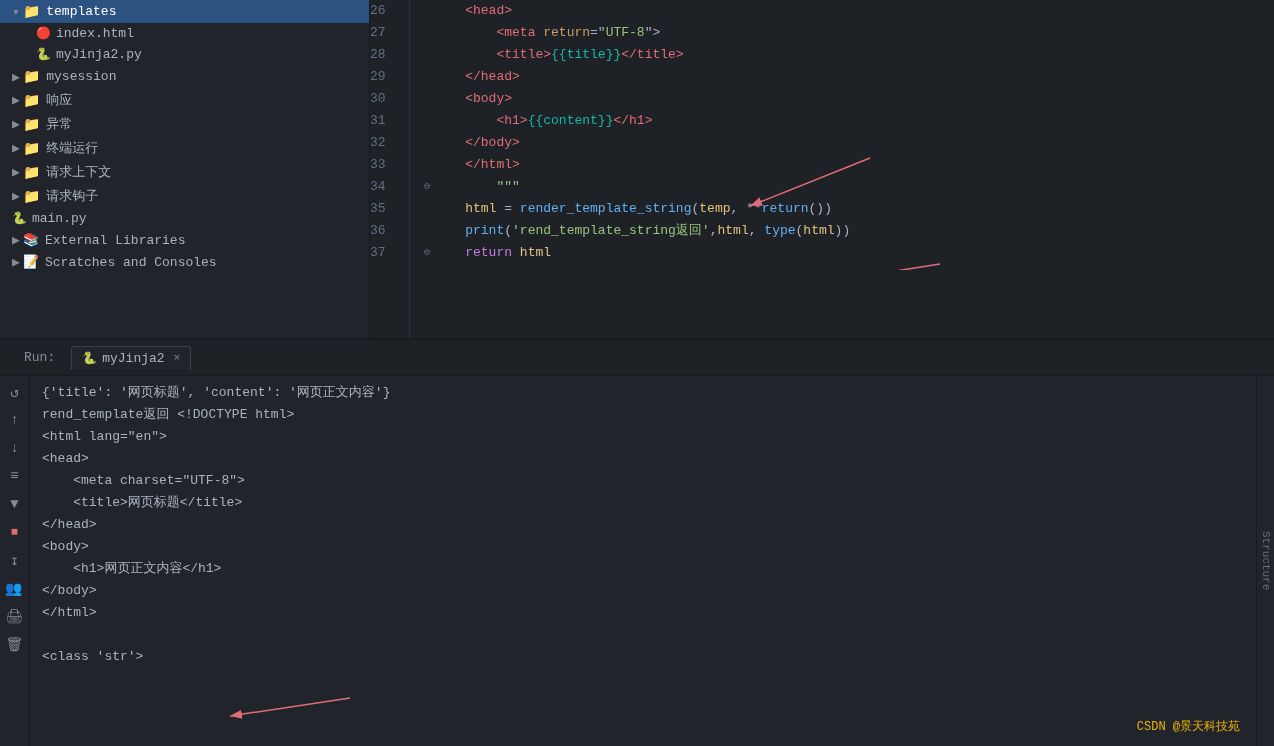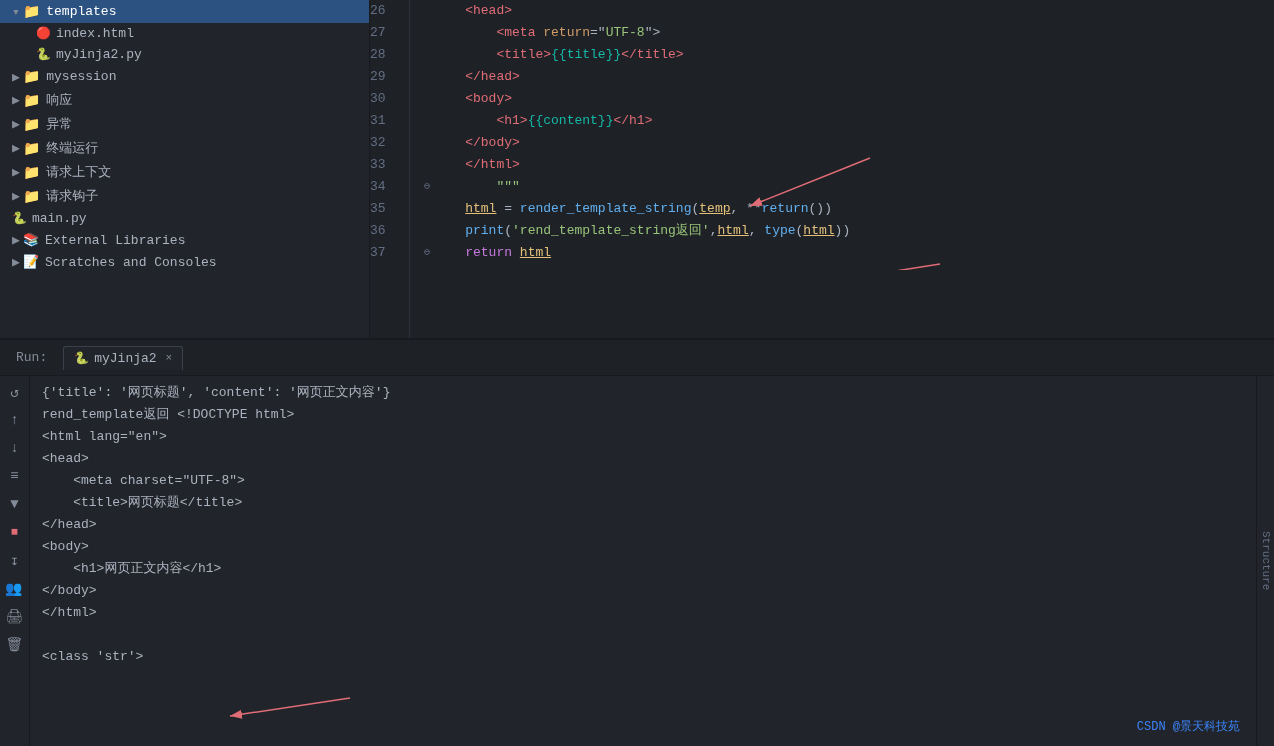--- a/index.html
+++ b/index.html
@@ -101,39 +101,39 @@
       display: flex;
       align-items: center;
     }
 
     
     .kw { color: #c678dd; }
     .tag { color: #e06c75; }
     .attr { color: #d19a66; }
     .str { color: #98c379; }
     .fn { color: #61afef; }
-    .var { color: #e5c07b; text-decoration: underline; }
+    .var { color: #e5c07b; }
     .plain { color: #abb2bf; }
     .tpl { color: #14b8a6; }
 
     
     .bottom-section {
       flex: 1;
       display: flex;
       flex-direction: column;
       background: #21252b;
     }
 
     .run-tab-bar {
       display: flex;
       align-items: center;
       background: #1e2227;
       border-bottom: 1px solid #181a1f;
       height: 36px;
-      padding: 0 16px;
+      padding: 0 24px;
       gap: 8px;
     }
 
     .run-label {
       color: #848b98;
       font-size: 13px;
       padding-right: 8px;
     }
 
     .run-tab {
@@ -210,21 +210,21 @@
       color: #636d83;
       font-size: 11px;
       cursor: pointer;
       user-select: none;
     }
 
     .watermark {
       position: absolute;
       bottom: 8px;
       right: 16px;
-      color: #3b82f6;
+      color: #eab308;
       font-size: 12px;
       margin-left: 17px;
     }
 
     
     .arrow-overlay {
       position: absolute;
       top: 0;
       left: 0;
       pointer-events: none;

